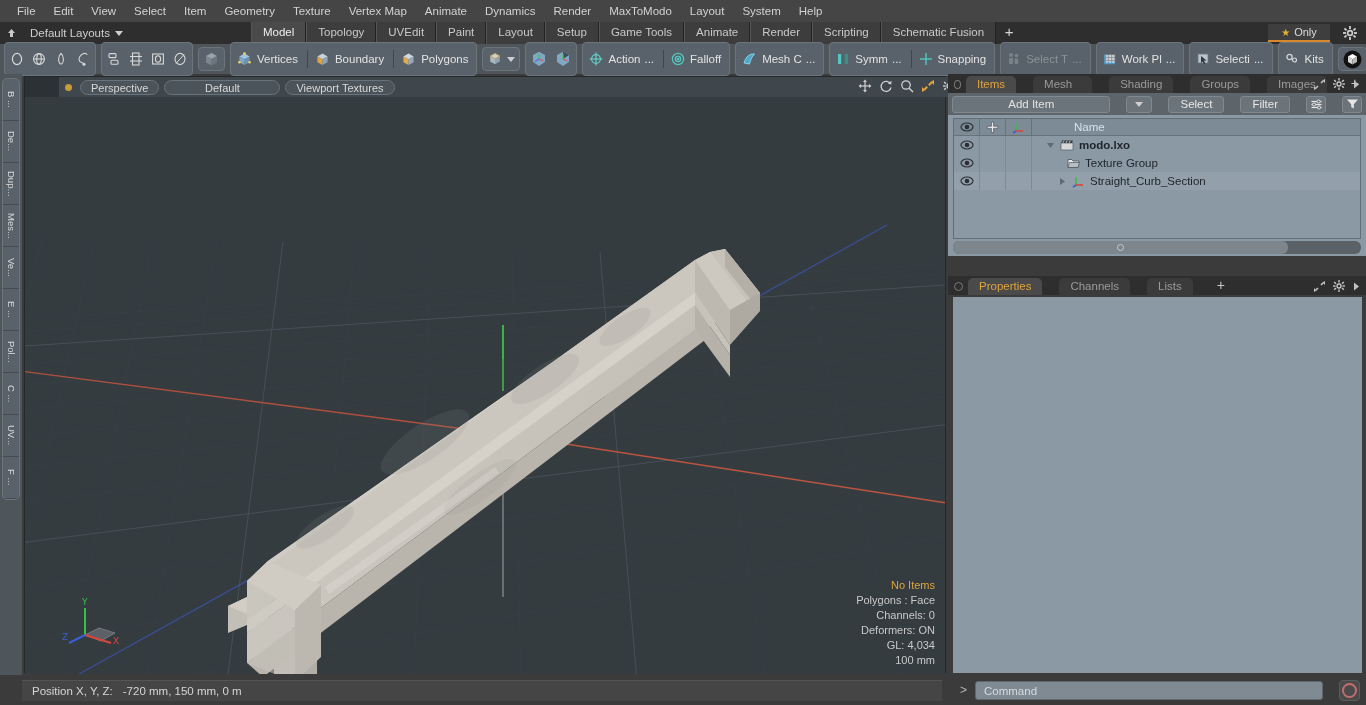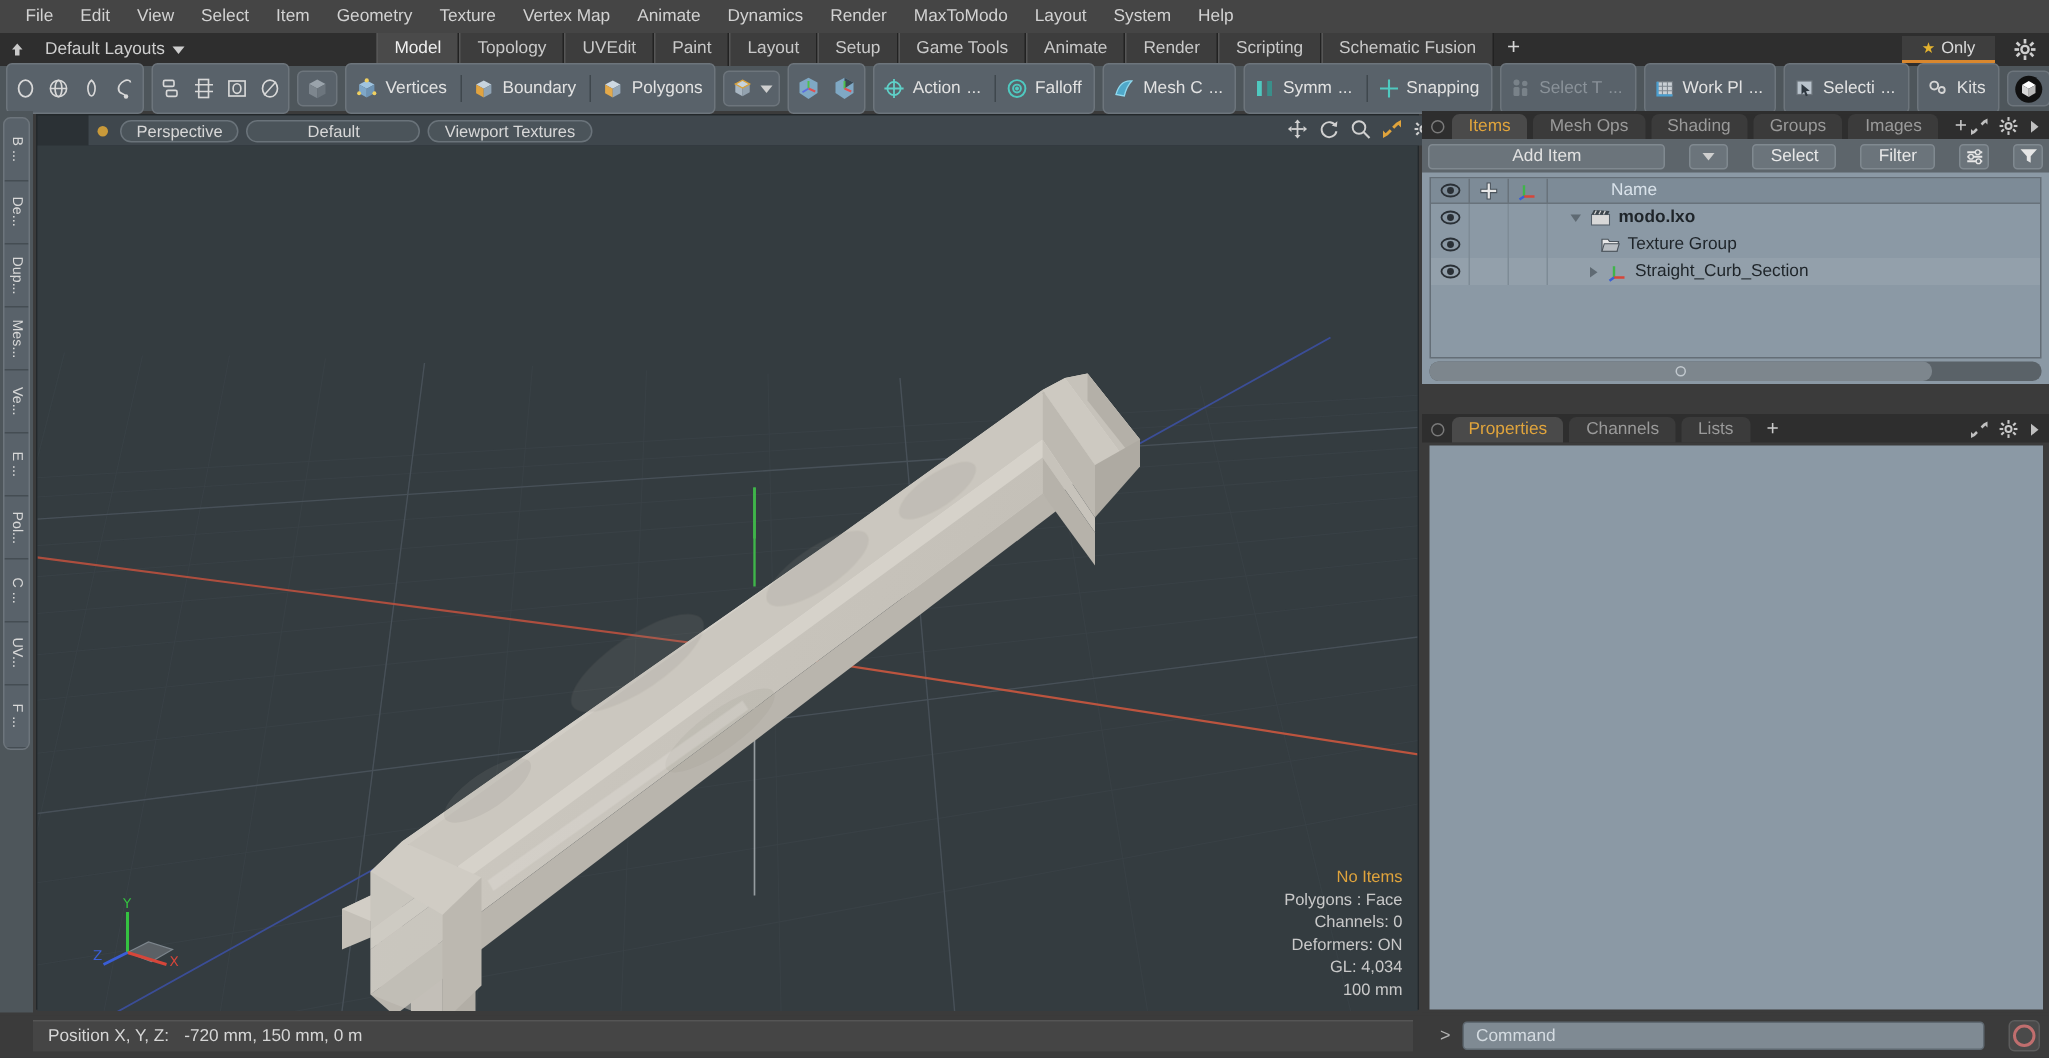--- a/index.html
+++ b/index.html
@@ -119,21 +119,21 @@
   .vp-stats .hl { color: #e0a43c; }
   .vp-gizmo { position: absolute; left: 30px; bottom: 14px; width: 80px; height: 70px; }
 
   
   .rpanel { position: absolute; left: 948px; top: 74px; width: 418px; height: 601px; background: #3b3b3b; }
   .tabrow { position: relative; height: 19px; background: #2e2e2e; display: flex; align-items: flex-end; }
   .tr-dot { width: 9px; height: 9px; border-radius: 50%; border: 1px solid #7a7a7a;
     margin: 0 5px 4px 6px; background: #2e2e2e; }
   .tr-tab {
     padding: 0 11px; height: 17px; line-height: 16px; font-size: 11.5px; color: #9a9a9a;
-    background: #3b3b3b; border-radius: 5px 5px 0 0; margin-right: 4px; cursor: default;
+    background: #3b3b3b; border-radius: 5px 5px 0 0; margin-right: 17px; cursor: default;
   }
   .tr-tab.active { color: #e0a43c; background: #4a4a4a; }
   .tr-plus { padding: 0 7px; height: 17px; line-height: 15px; font-size: 14px; color: #c9c9c9; }
   .tr-right { position: absolute; right: 5px; bottom: 2px; display: flex; align-items: center; gap: 6px; }
 
   .items-body { position: relative; height: 163px; background: #8b99a5; }
   .toolrow { height: 22px; background: #5d656b; display: flex; align-items: center; padding: 0 4px; gap: 16px; }
   .ti-add {
     flex: 1; height: 17px; background: #6b747b; border: 1px solid #808990; border-radius: 3px;
     display: flex; align-items: center; justify-content: center; font-size: 11.5px; color: #e2e2e2;

